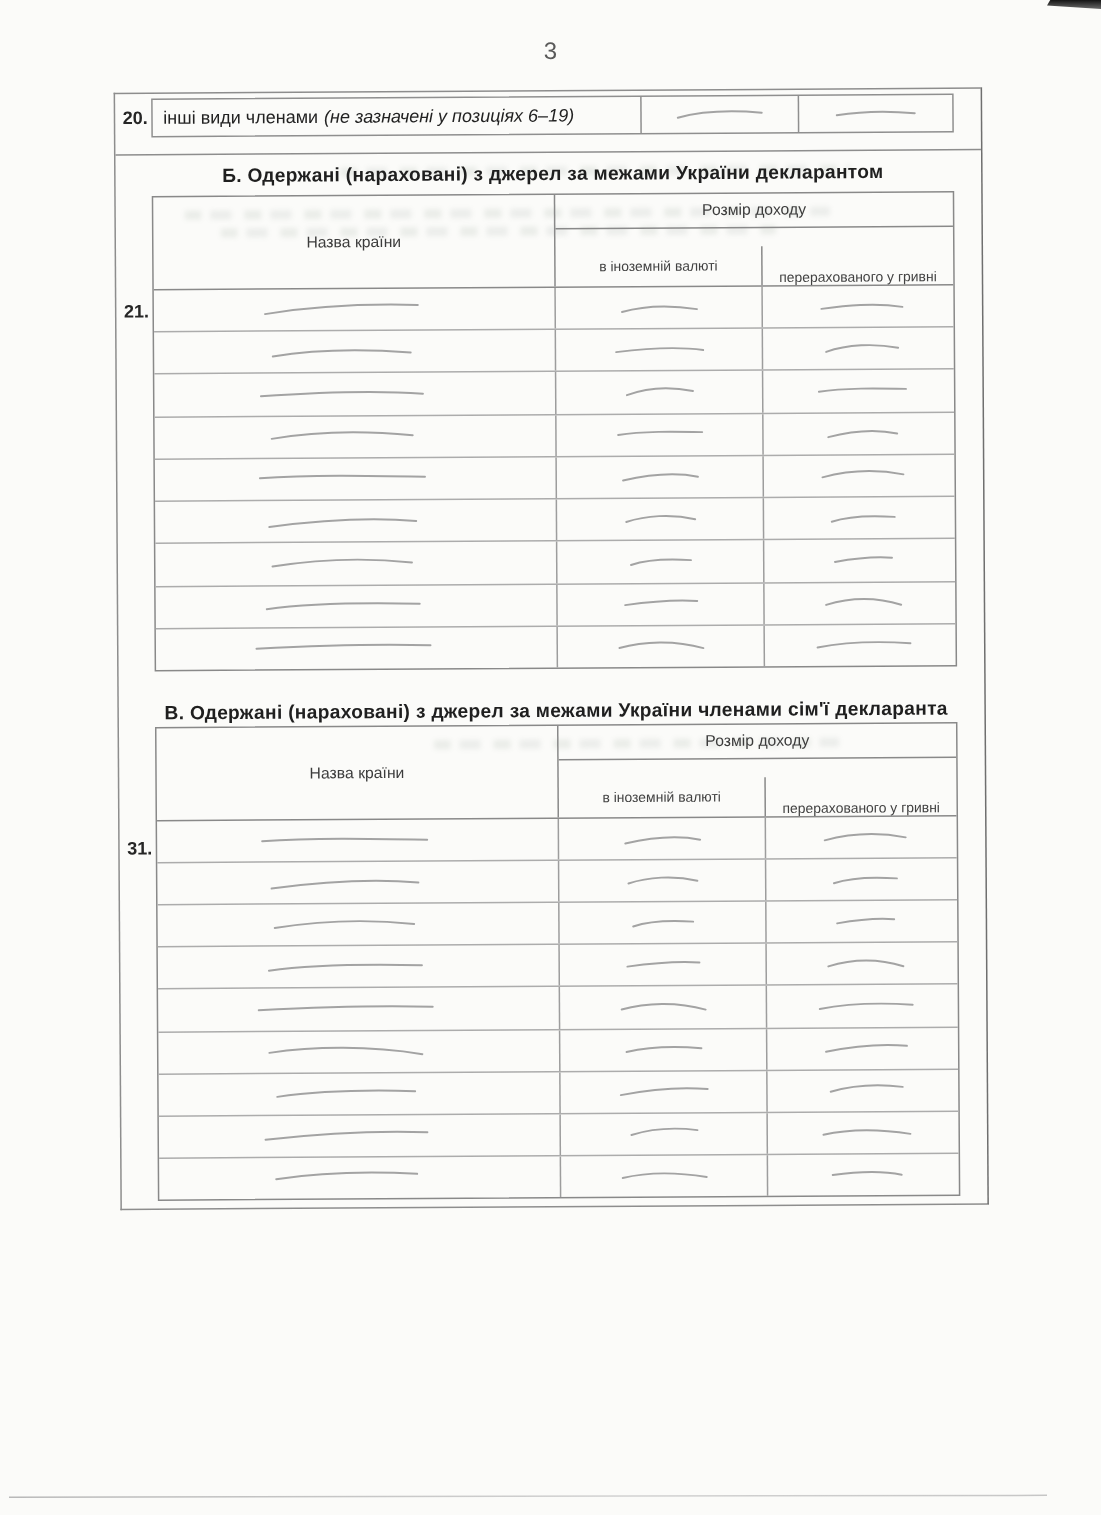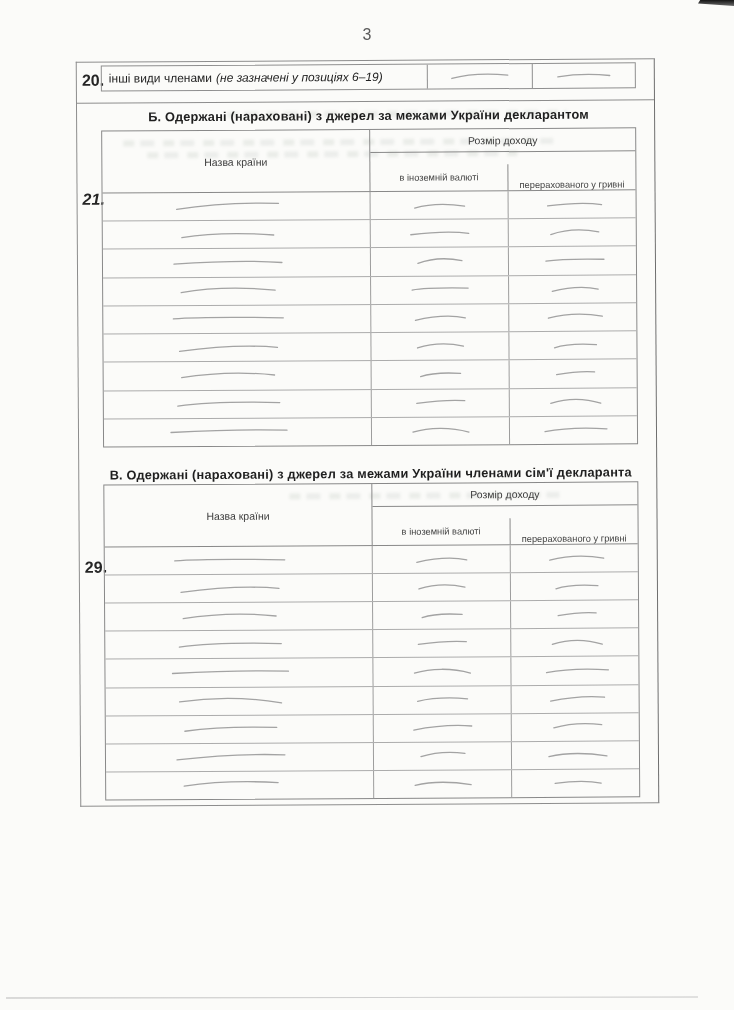--- a/index.html
+++ b/index.html
@@ -35,24 +35,24 @@
   .bleed{
     position:absolute;height:6px;filter:blur(1.6px);opacity:.13;pointer-events:none;
     background:repeating-linear-gradient(90deg,#7d8f7d 0 11px,transparent 11px 17px,#88948f 17px 31px,transparent 31px 40px);
   }
   .bl1{left:150px;top:50px;width:340px;}
   .bl2{left:46px;top:78px;width:430px;}
   .bl3{left:70px;top:90px;width:370px;}
   .bl4{left:210px;top:432px;width:270px;}
   
   .row20-num,.item-num{
-    position:absolute;left:5px;font-weight:bold;font-size:16px;color:#262626;
+    position:absolute;left:5px;font-weight:bold;font-size:12px;color:#262626;
   }
   .row20-num{top:9px;}
-  .n21{top:128px;font-style:italic;}
+  .n21{top:138px;}
   .n22{top:496px;}
   .row20-box{
     position:absolute;left:24px;top:3px;width:535px;height:26px;
     border:1px solid #8f8f8f;box-sizing:border-box;display:flex;
     background:transparent;
   }
   .r20-label{
     width:326px;box-sizing:border-box;border-right:1px solid #8f8f8f;
     display:flex;align-items:center;padding-left:7px;font-size:12px;color:#222;
     white-space:nowrap;
@@ -302,21 +302,21 @@
             <div class="td col-c">
               <svg class="dash" width="64" height="10" viewBox="0 0 64 10" style="transform:translateX(2px) rotate(-1.4deg)">
                 <path d="M1 6 C 19 3, 42 3, 63 5" fill="none" stroke-width="1.3" stroke-linecap="round"></path>
               </svg>
             </div>
           </div>
         </div>
     </div>
 
     <div class="sec-title tv">В. Одержані (нараховані) з джерел за межами України членами сім'ї декларанта</div>
-    <div class="item-num n22">29.</div>
+    <div class="item-num n22">31.</div>
     <div class="tbl tbl-v">
       <div class="thead">
         <div class="th-country">Назва країни</div>
         <div class="th-right">
           <div class="th-income">Розмір доходу</div>
           <div class="th-sub">
             <div class="th-foreign">в іноземній валюті</div>
             <div class="th-hryvnia">перерахованого у гривні</div>
           </div>
         </div>

